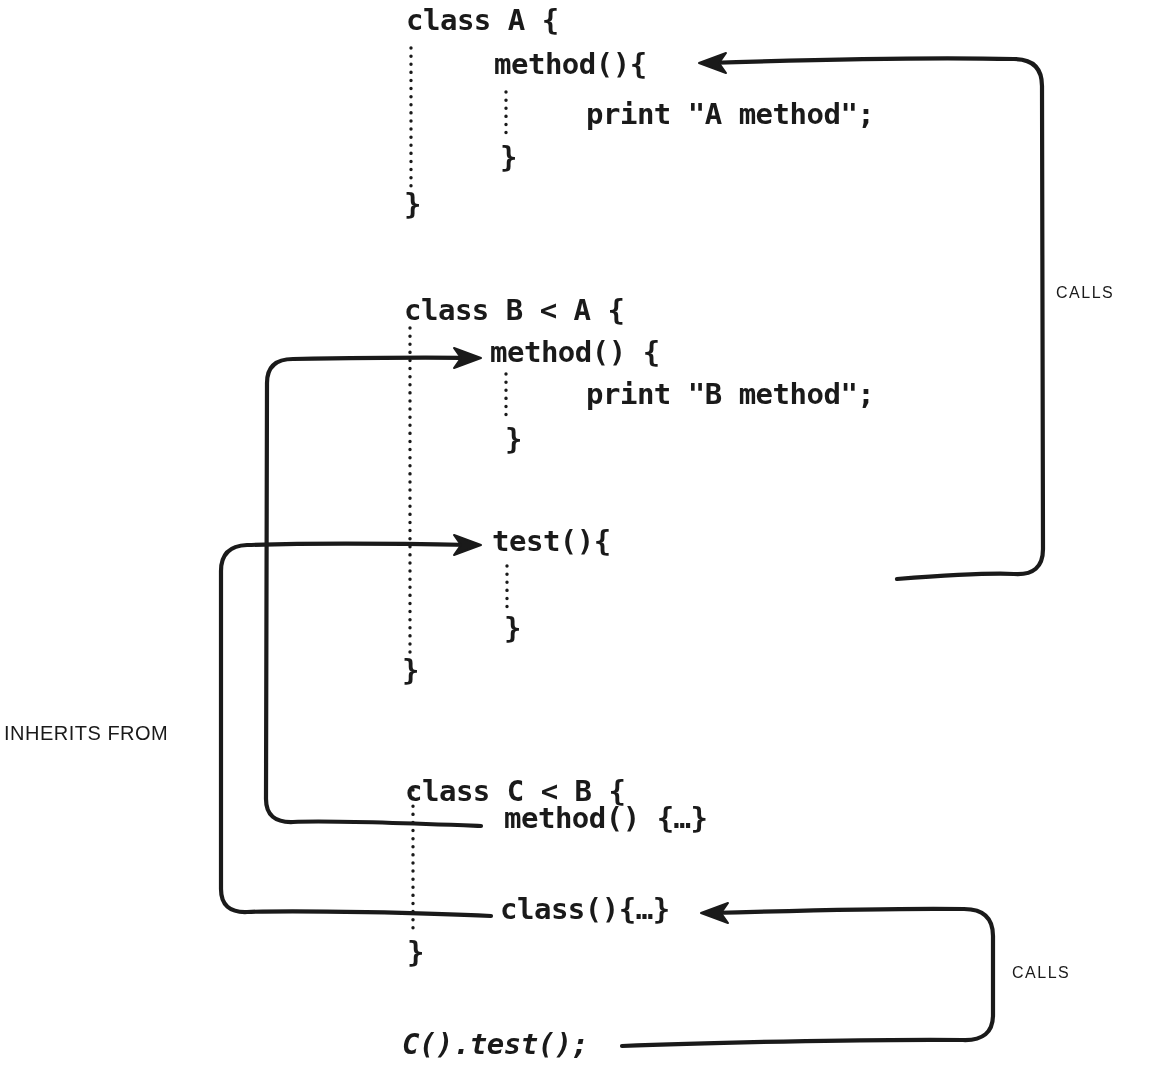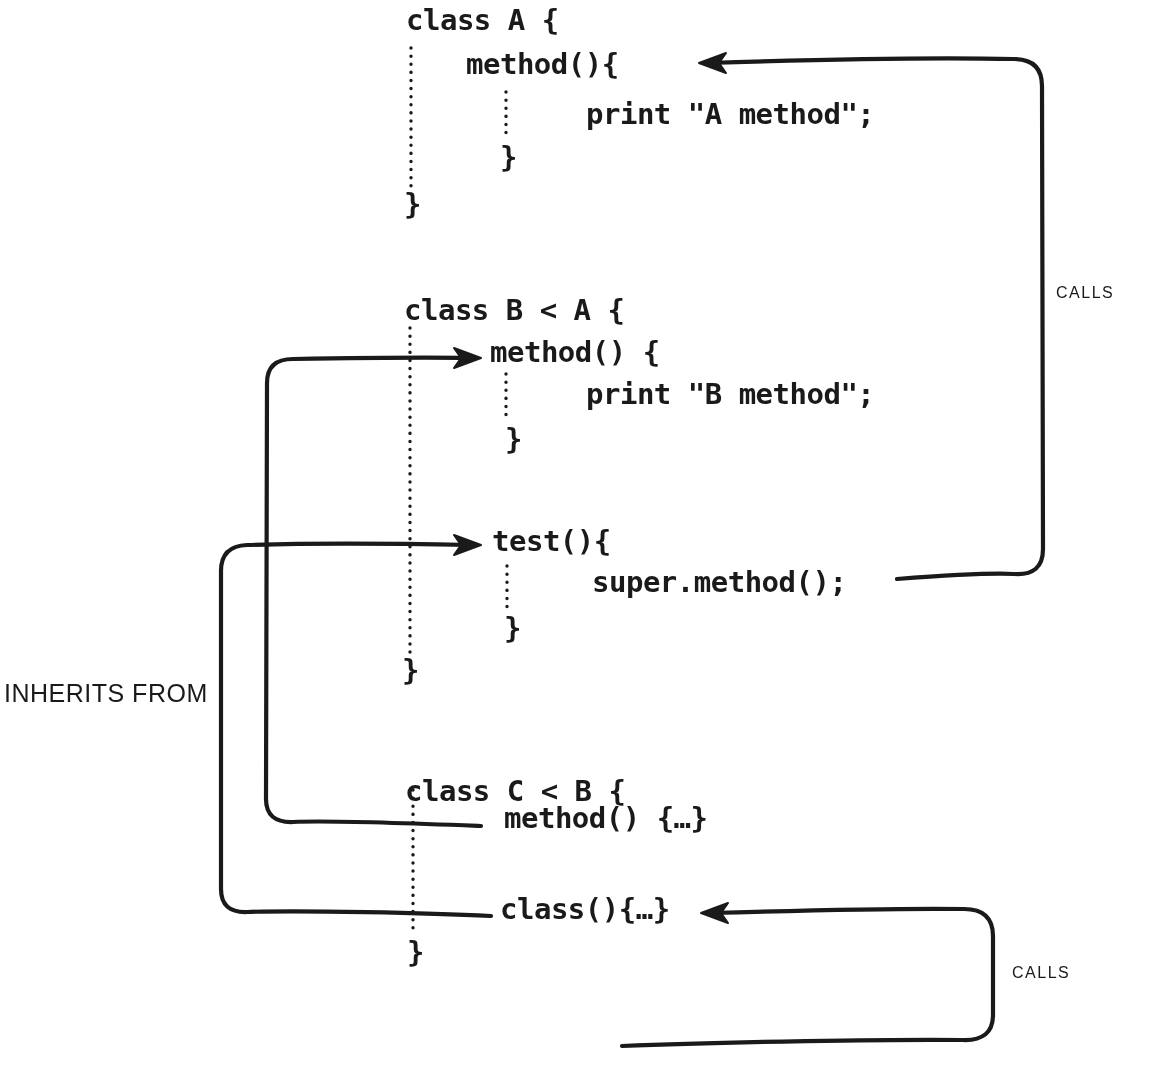--- a/index.html
+++ b/index.html
@@ -83,37 +83,37 @@
     <path class="head" d="M 481 358 l -27 -10 l 7 10 l -7 10 z"></path>
 
     <path class="stroke" d="M 491 916 C 430 913 300 910 247 912 Q 221 913 221 889 L 221 571 Q 221 546 247 545 C 310 543 420 544 471 545"></path>
     <path class="head" d="M 481 545 l -27 -10 l 7 10 l -7 10 z"></path>
 
     <path class="stroke" d="M 622 1046 C 720 1042 900 1039 963 1040 Q 993 1041 993 1015 L 993 936 Q 993 909 964 909 C 900 908 780 911 710 913"></path>
     <path class="head" d="M 701 913 l 27 -10 l -7 10 l 7 10 z"></path>
   </svg>
 
   <div class="code" style="left:406px; top:3px">class A {</div>
-  <div class="code" style="left:466px; top:47px">method(){</div>
+  <div class="code" style="left:494px; top:47px">method(){</div>
   <div class="code" style="left:586px; top:97px">print "A method";</div>
   <div class="code" style="left:500px; top:140px">}</div>
   <div class="code" style="left:404px; top:187px">}</div>
 
   <div class="code" style="left:404px; top:293px">class B &lt; A {</div>
   <div class="code" style="left:490px; top:335px">method() {</div>
   <div class="code" style="left:586px; top:377px">print "B method";</div>
   <div class="code" style="left:505px; top:422px">}</div>
   <div class="code" style="left:492px; top:524px">test(){</div>
-  <div class="code" style="left:592px; top:565px">super.method();</div>
   <div class="code" style="left:504px; top:611px">}</div>
   <div class="code" style="left:402px; top:653px">}</div>
 
   <div class="code" style="left:405px; top:774px">class C &lt; B {</div>
   <div class="code" style="left:504px; top:801px">method() {…}</div>
   <div class="code" style="left:500px; top:892px">class(){…}</div>
   <div class="code" style="left:407px; top:935px">}</div>
 
+  <div class="code" style="left:402px; top:1027px; font-style:italic">C().test();</div>
 
   <div class="label" style="left:1056px; top:278px">CALLS</div>
-  <div class="label" style="left:4px;    top:678px; letter-spacing:0.5px; font-size:25px">INHERITS FROM</div>
+  <div class="label" style="left:4px;    top:718px; letter-spacing:0.5px; font-size:20px">INHERITS FROM</div>
   <div class="label" style="left:1012px; top:958px">CALLS</div>
 
 </div>
 
 </body></html>

